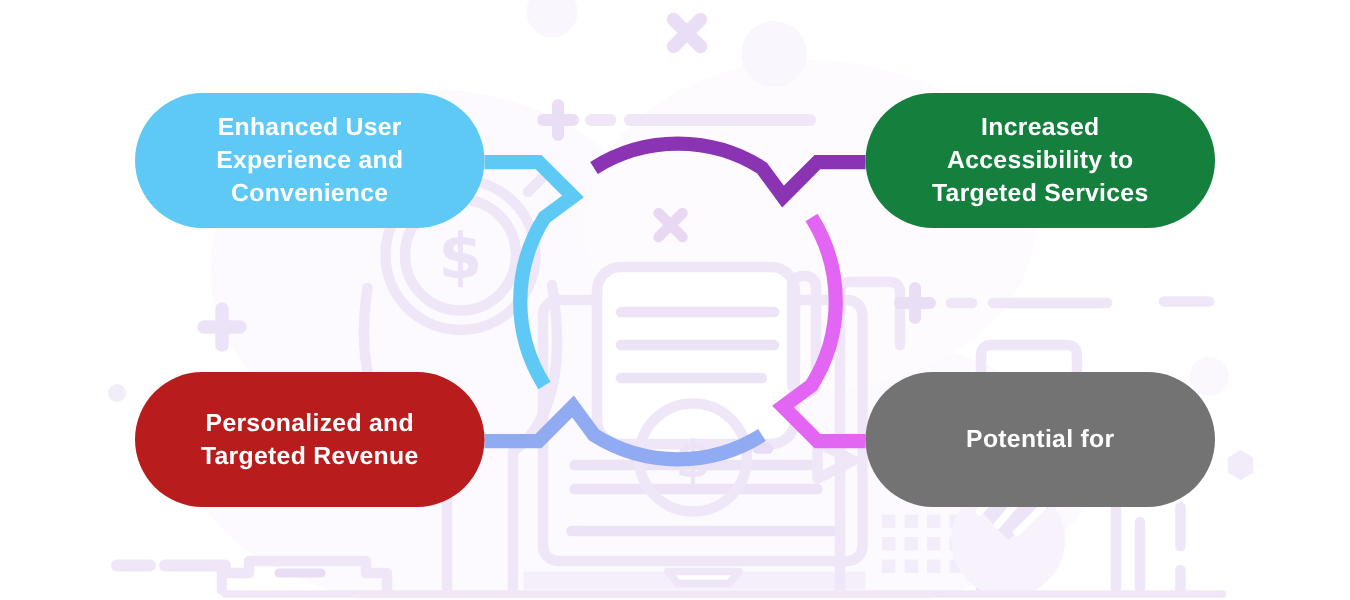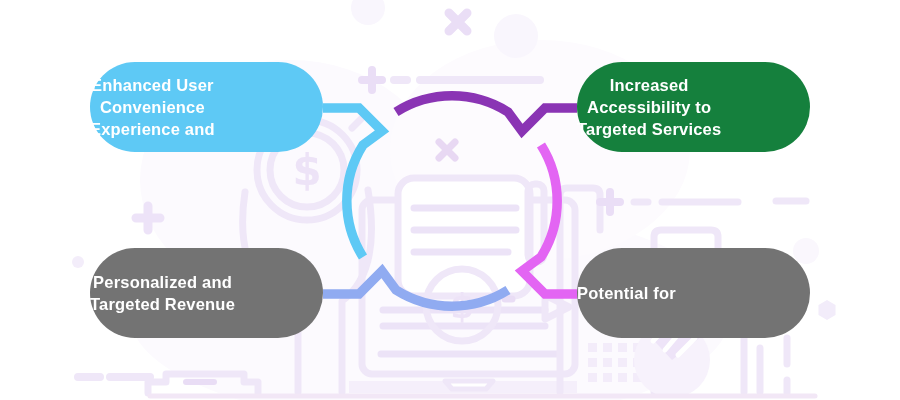--- a/index.html
+++ b/index.html
@@ -3,21 +3,21 @@
 <meta charset="utf-8">
 <style>
   html,body{margin:0;padding:0;}
   body{width:900px;height:400px;background:#ffffff;overflow:hidden;
        font-family:"Liberation Sans", sans-serif;}
   .stage{position:relative;width:900px;height:400px;background:#ffffff;}
   .layer{position:absolute;left:0;top:0;}
   .bg{z-index:1;}
   .ring{z-index:2;}
   .pill{position:absolute;z-index:3;width:233px;height:90px;border-radius:45px;
-        display:flex;align-items:center;text-align:center;}
+        display:flex;align-items:center;justify-content:center;text-align:center;}
   .pill-label{color:#ffffff;font-weight:bold;font-size:16.5px;line-height:22px;
               letter-spacing:.2px;}
   .pill-label span{display:block;}
   #pill-tl{left:90px;top:62px;}
   #pill-tr{left:577px;top:62px;}
   #pill-bl{left:90px;top:248px;}
   #pill-br{left:577px;top:248px;}
 </style>
 </head>
 <body>
@@ -149,34 +149,34 @@
       <path d="M 323 108 H 359 L 382 131 L 363 145 A 105 105 0 0 0 363 257" stroke="#5ec9f5"></path>
       <path d="M 577 108 H 545 L 522 131 L 508 112 A 105 105 0 0 0 396 112" stroke="#8a34b4"></path>
       <path d="M 323 294 H 359 L 382 271 L 396 290 A 105 105 0 0 0 508 290" stroke="#90abf1"></path>
       <path d="M 577 294 H 545 L 522 271 L 541 257 A 105 105 0 0 0 541 145" stroke="#e365f3"></path>
     </g>
   </svg>
 
   <div class="pill" id="pill-tl" style="background-color: rgb(94, 201, 245);">
     <div class="pill-label">
       <span>Enhanced User</span>
+      <span>Experience and</span>
       <span>Convenience</span>
-      <span>Experience and</span>
     </div>
   </div>
 
   <div class="pill" id="pill-tr" style="background-color: #15803d;">
     <div class="pill-label">
       <span>Increased</span>
       <span>Accessibility to</span>
       <span>Targeted Services</span>
     </div>
   </div>
 
-  <div class="pill" id="pill-bl" style="background-color: #737373;">
+  <div class="pill" id="pill-bl" style="background-color: #b91c1c;">
     <div class="pill-label">
       <span>Personalized and</span>
       <span>Targeted Revenue</span>
     </div>
   </div>
 
   <div class="pill" id="pill-br" style="background-color: #737373;">
     <div class="pill-label">
       <span>Potential for</span>
     </div>

